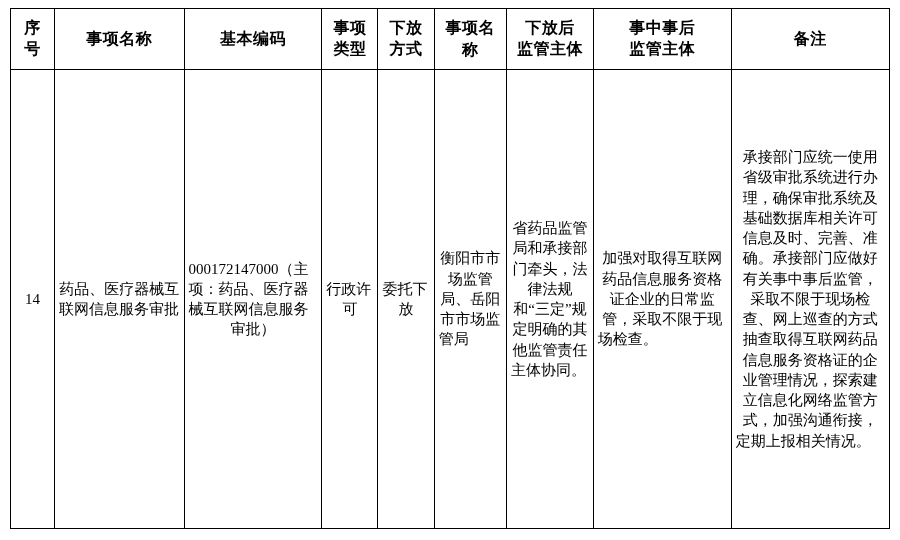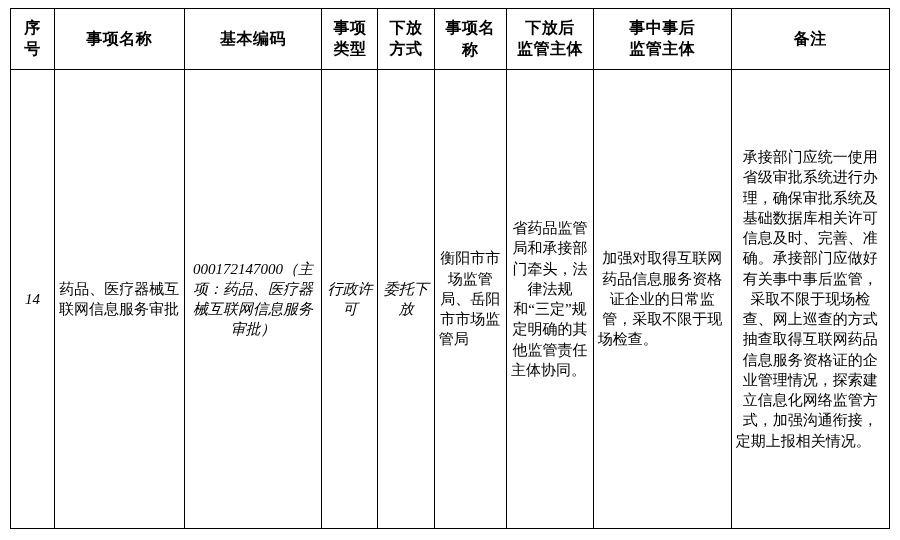--- a/index.html
+++ b/index.html
@@ -55,28 +55,26 @@
 
   td.body-cell {
     vertical-align: middle;
     text-align: justify;
     text-align-last: left;
     font-size: 14.5px;
     line-height: 1.5;
     padding: 6px 5px;
   }
   td.body-cell.center-text {
-    text-align: center;
+    text-align: left;
     text-align-last: center;
-    font-style: italic;
   }
   td.idx-cell {
     font-size: 15px;
     text-align: center;
-    font-style: italic;
   }
   .tall-row td {
     height: 452px;
   }
   .hdr-stack {
     display: block;
     line-height: 1.3;
   }
 </style>
 </head>

